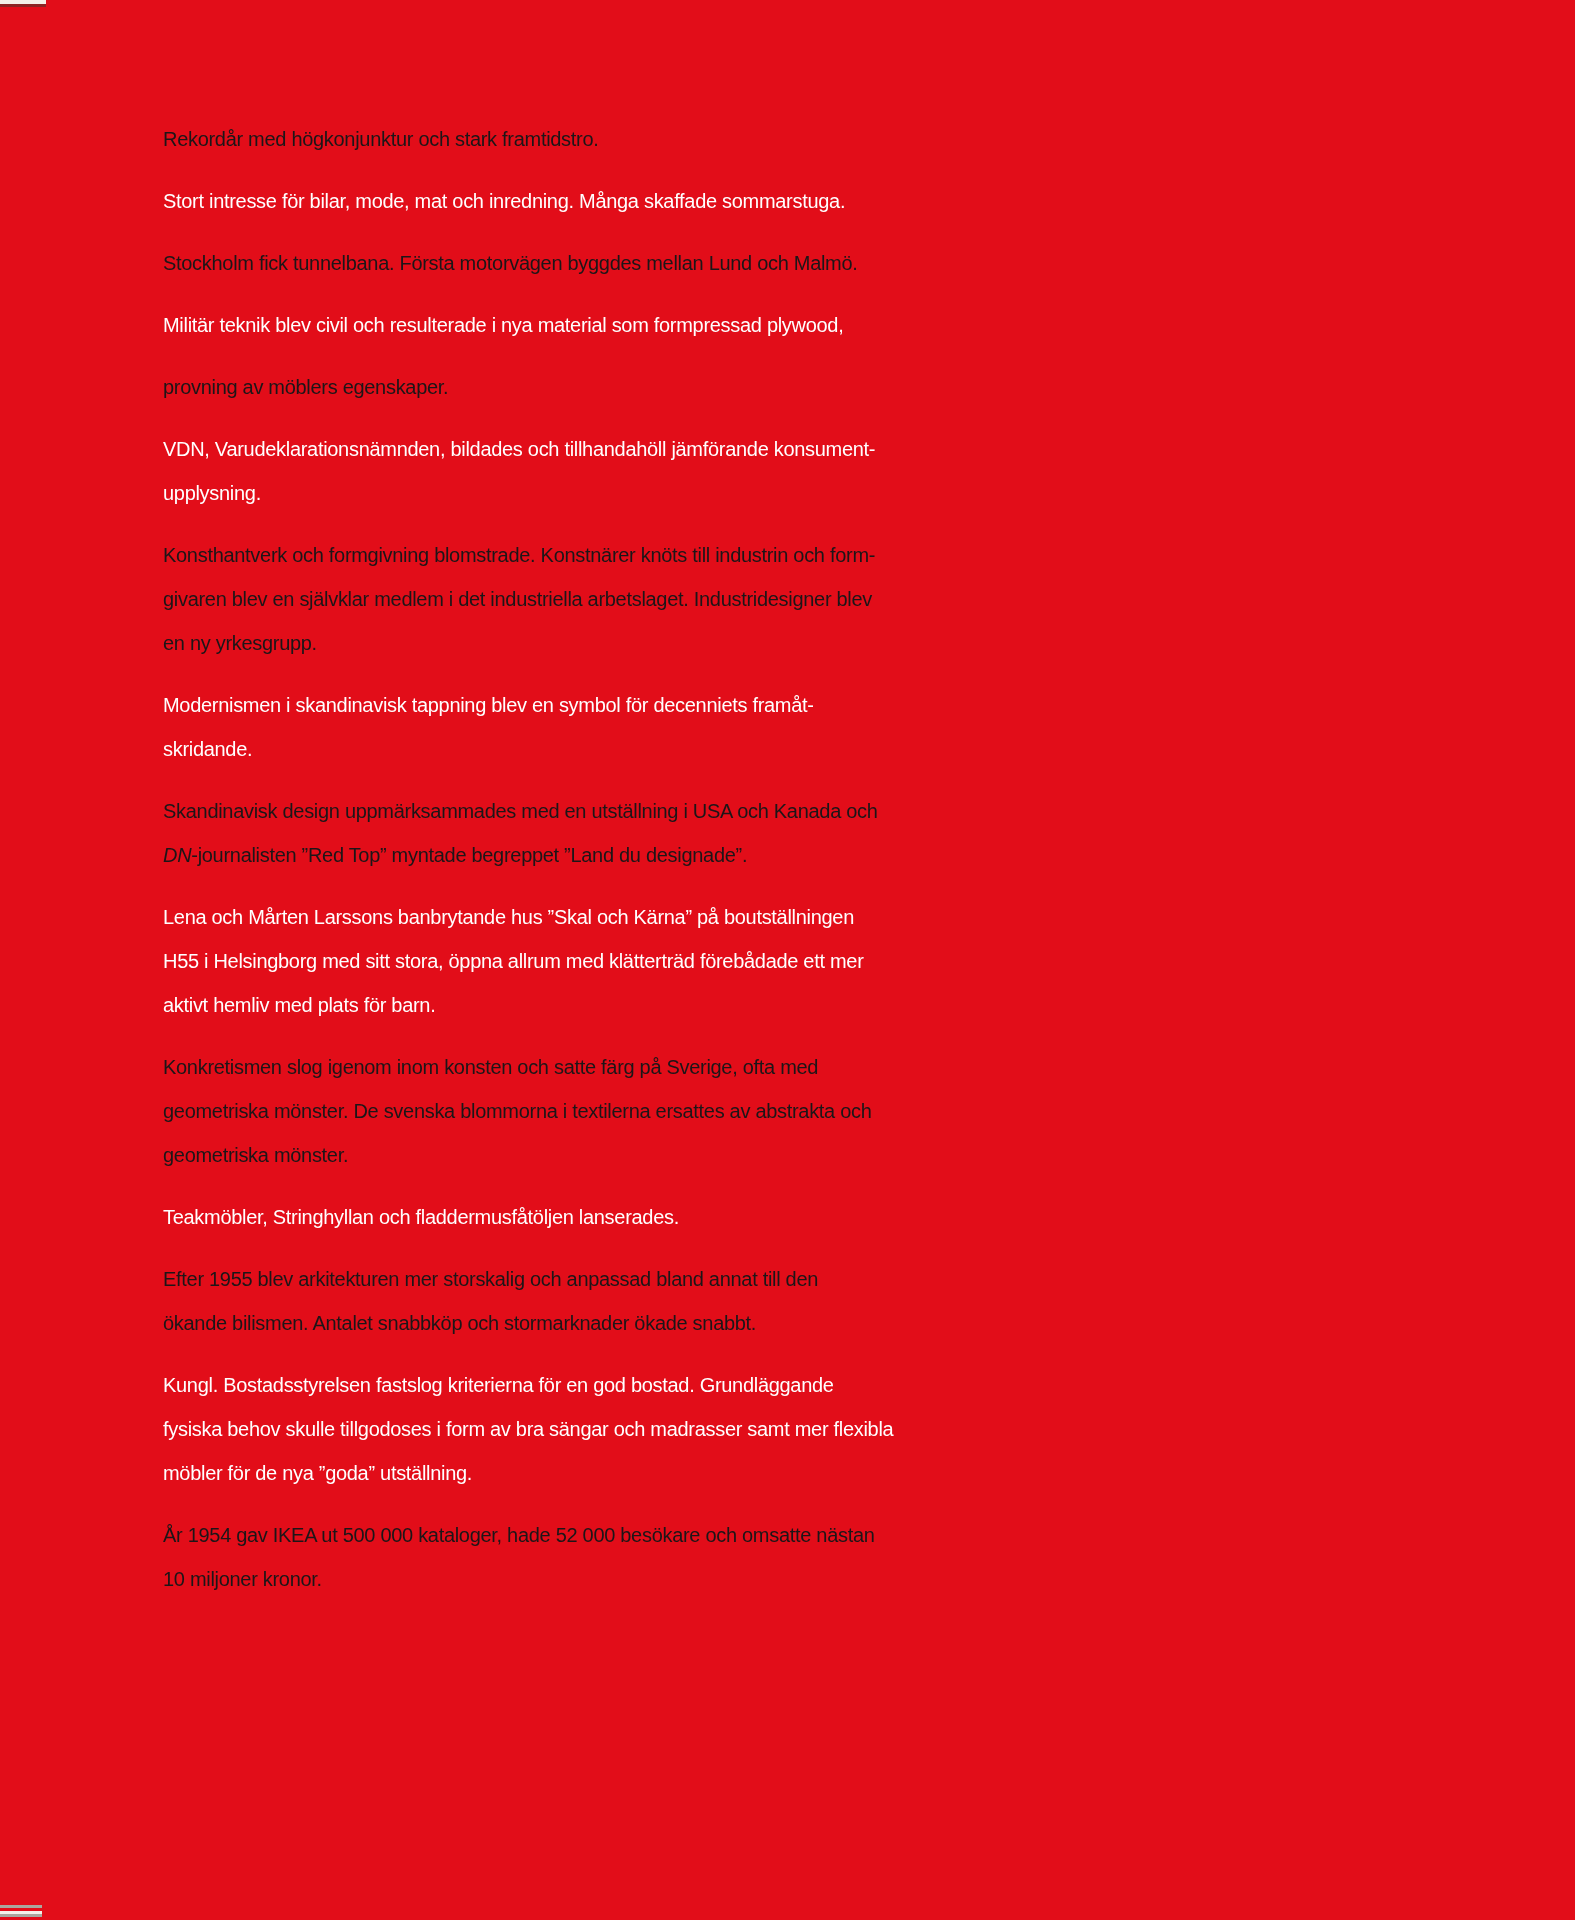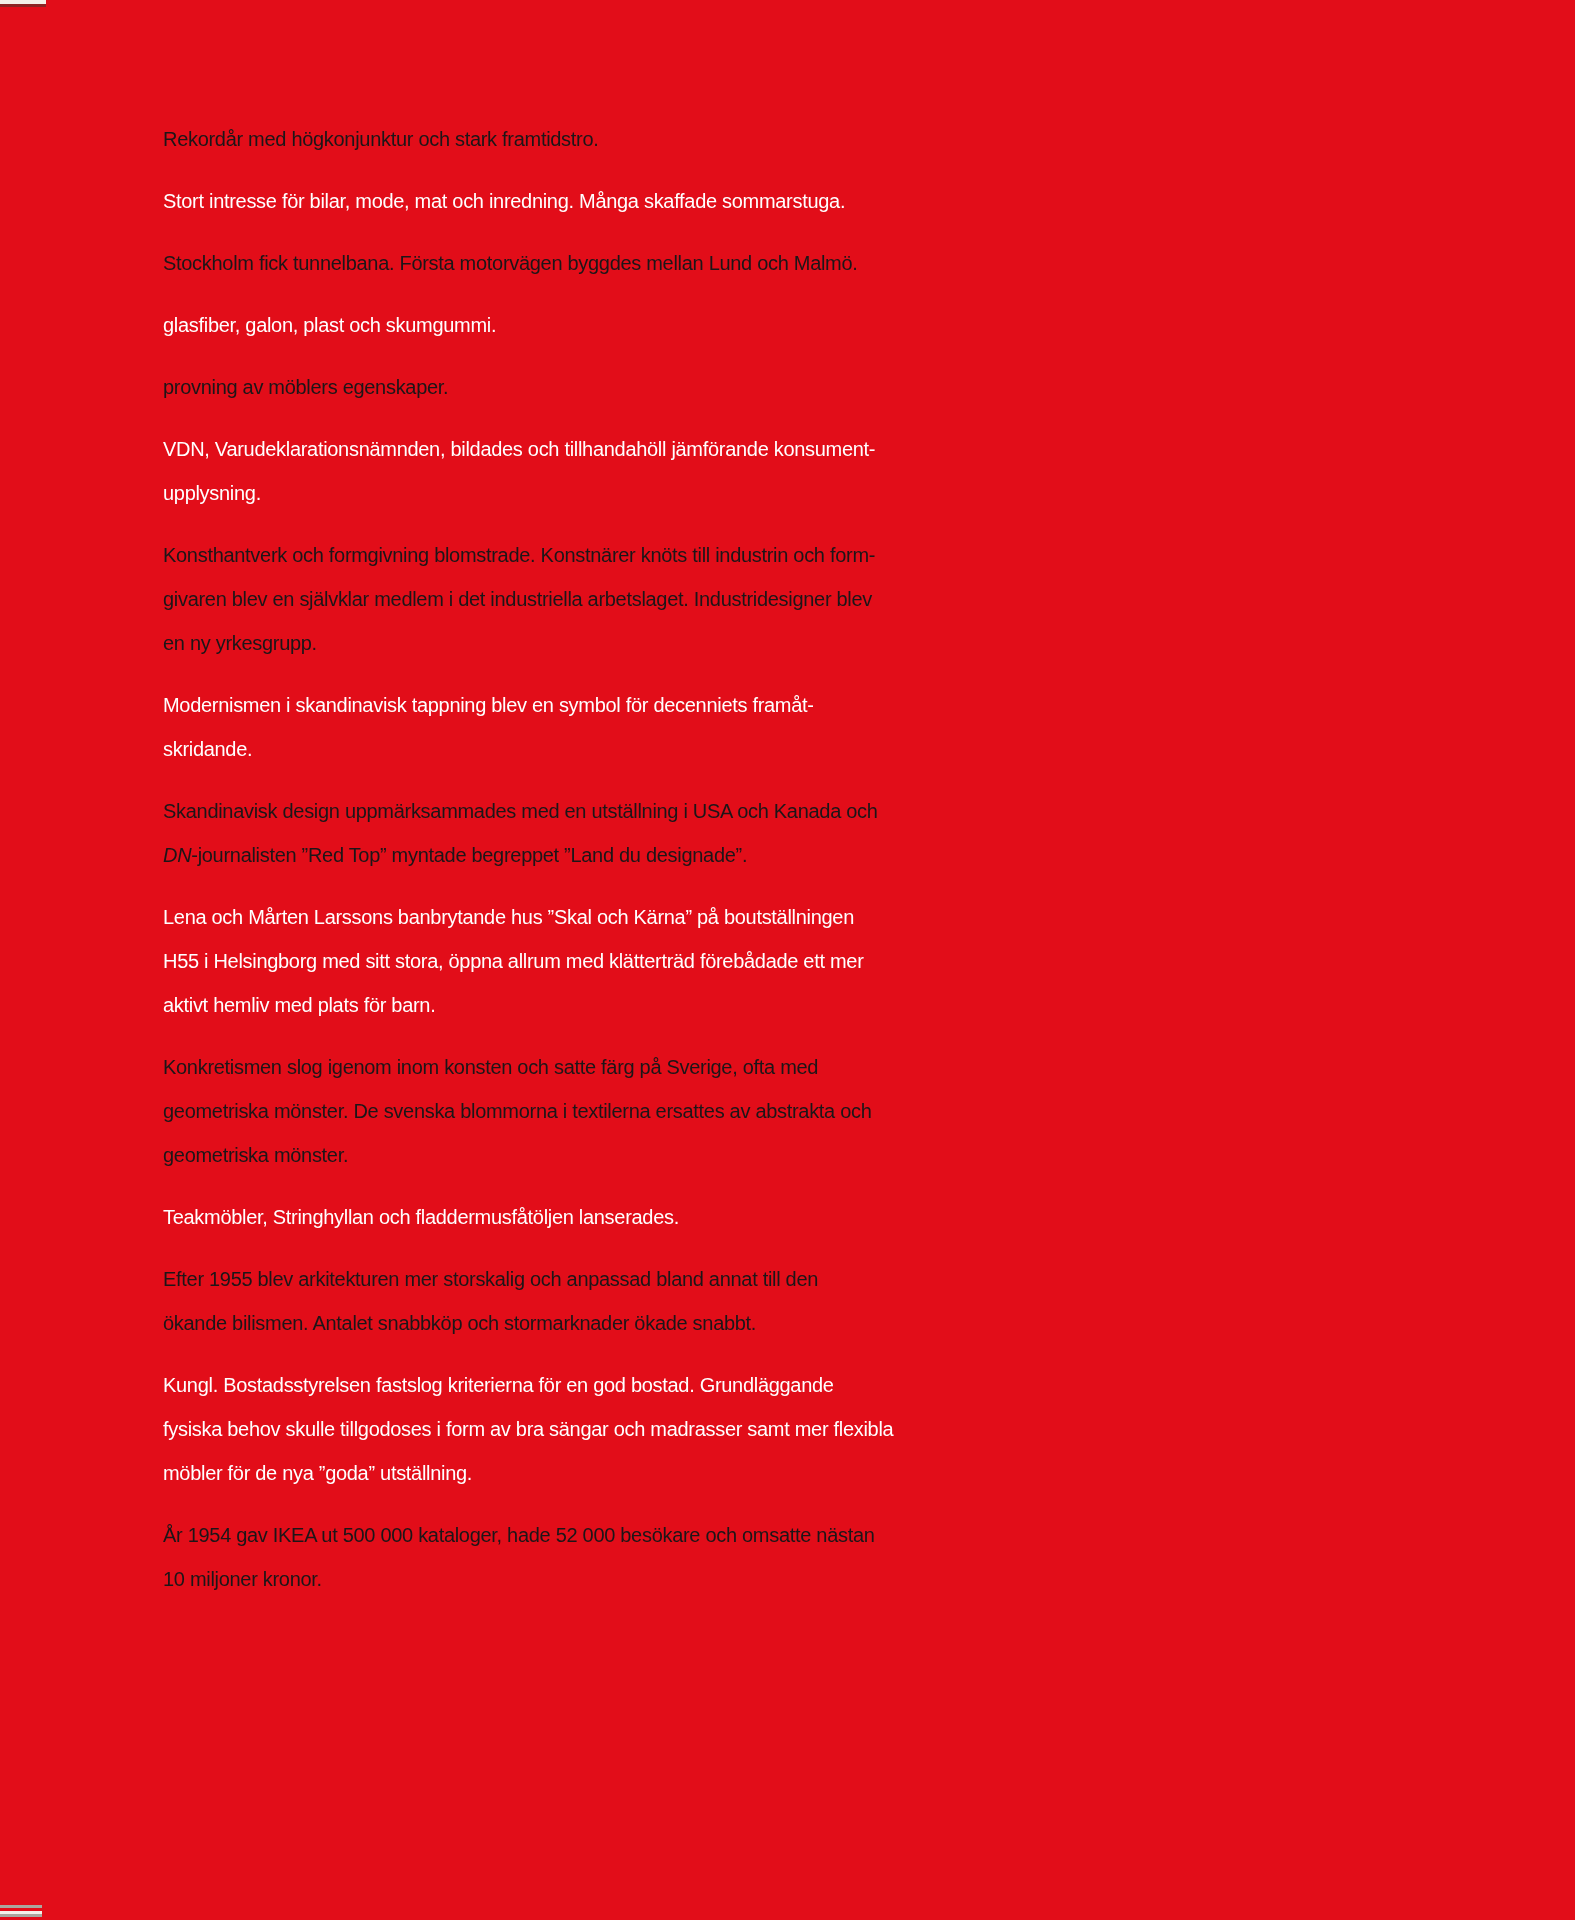--- a/index.html
+++ b/index.html
@@ -64,21 +64,21 @@
     <div class="paragraph dark">
       <div class="line"><span>Rekordår med högkonjunktur och stark framtidstro.</span></div>
     </div>
     <div class="paragraph light">
       <div class="line"><span>Stort intresse för bilar, mode, mat och inredning. Många skaffade sommarstuga.</span></div>
     </div>
     <div class="paragraph dark">
       <div class="line"><span>Stockholm fick tunnelbana. Första motorvägen byggdes mellan Lund och Malmö.</span></div>
     </div>
     <div class="paragraph light">
-      <div class="line"><span>glasfiber, galon, plast och skumgummi.</span></div>
+      <div class="line"><span>Militär teknik blev civil och resulterade i nya material som formpressad plywood,</span></div>
     </div>
     <div class="paragraph dark">
       <div class="line"><span>provning av möblers egenskaper.</span></div>
     </div>
     <div class="paragraph light">
       <div class="line"><span>VDN, Varudeklarationsnämnden, bildades och tillhandahöll jämförande konsument-</span></div>
       <div class="line"><span>upplysning.</span></div>
     </div>
     <div class="paragraph dark">
       <div class="line"><span>Konsthantverk och formgivning blomstrade. Konstnärer knöts till industrin och form-</span></div>

